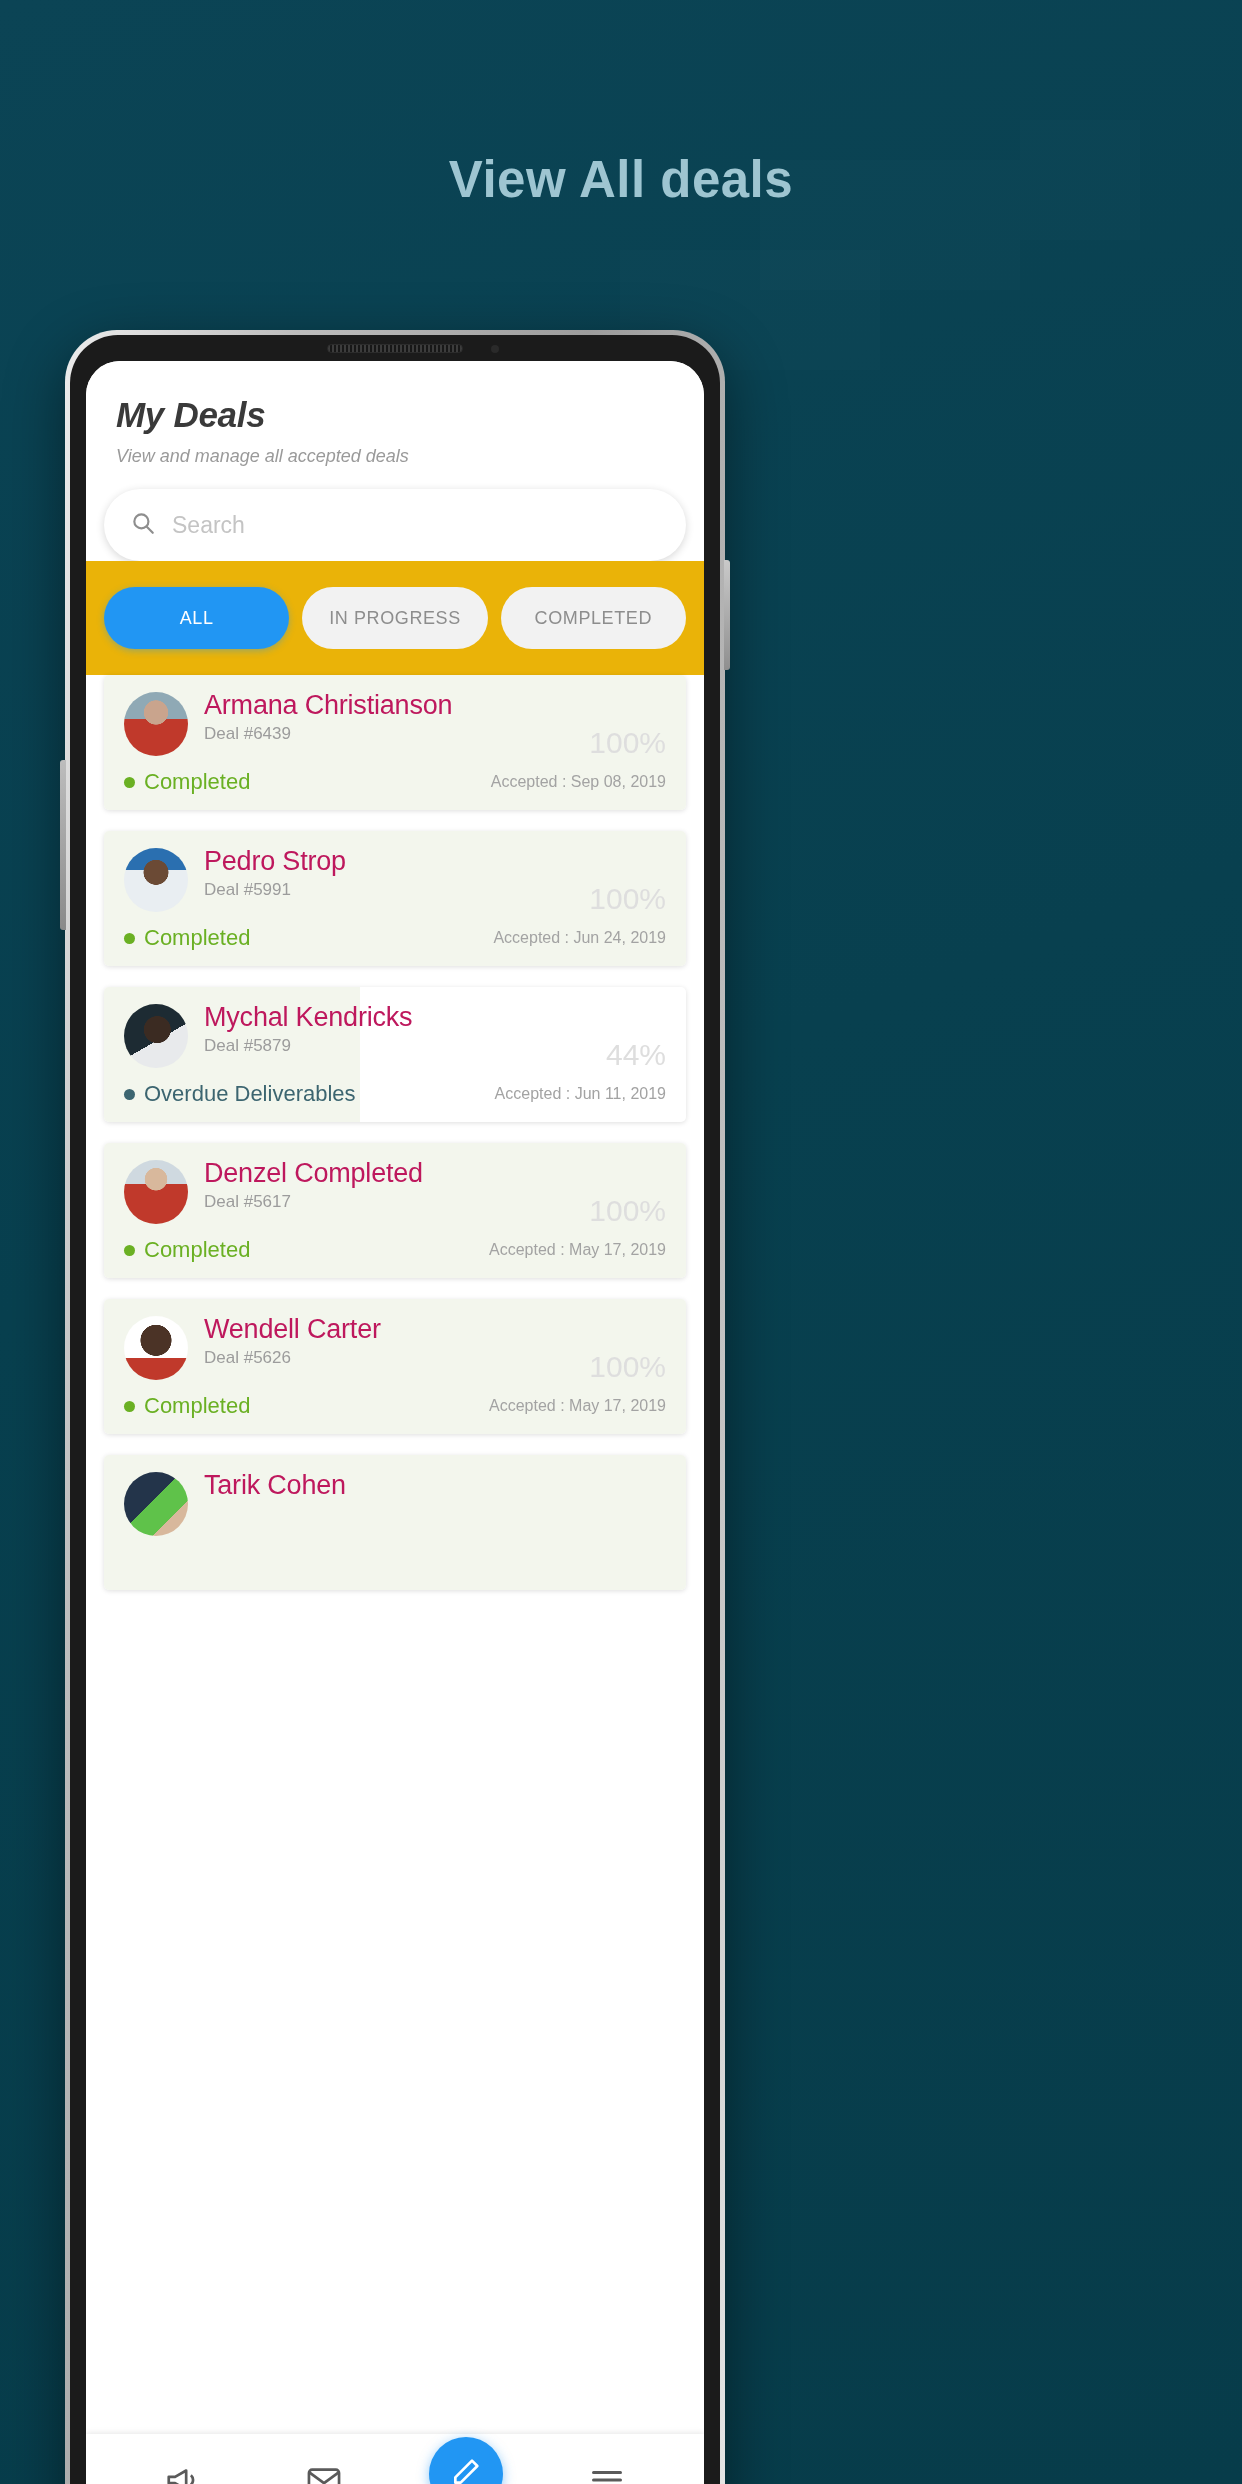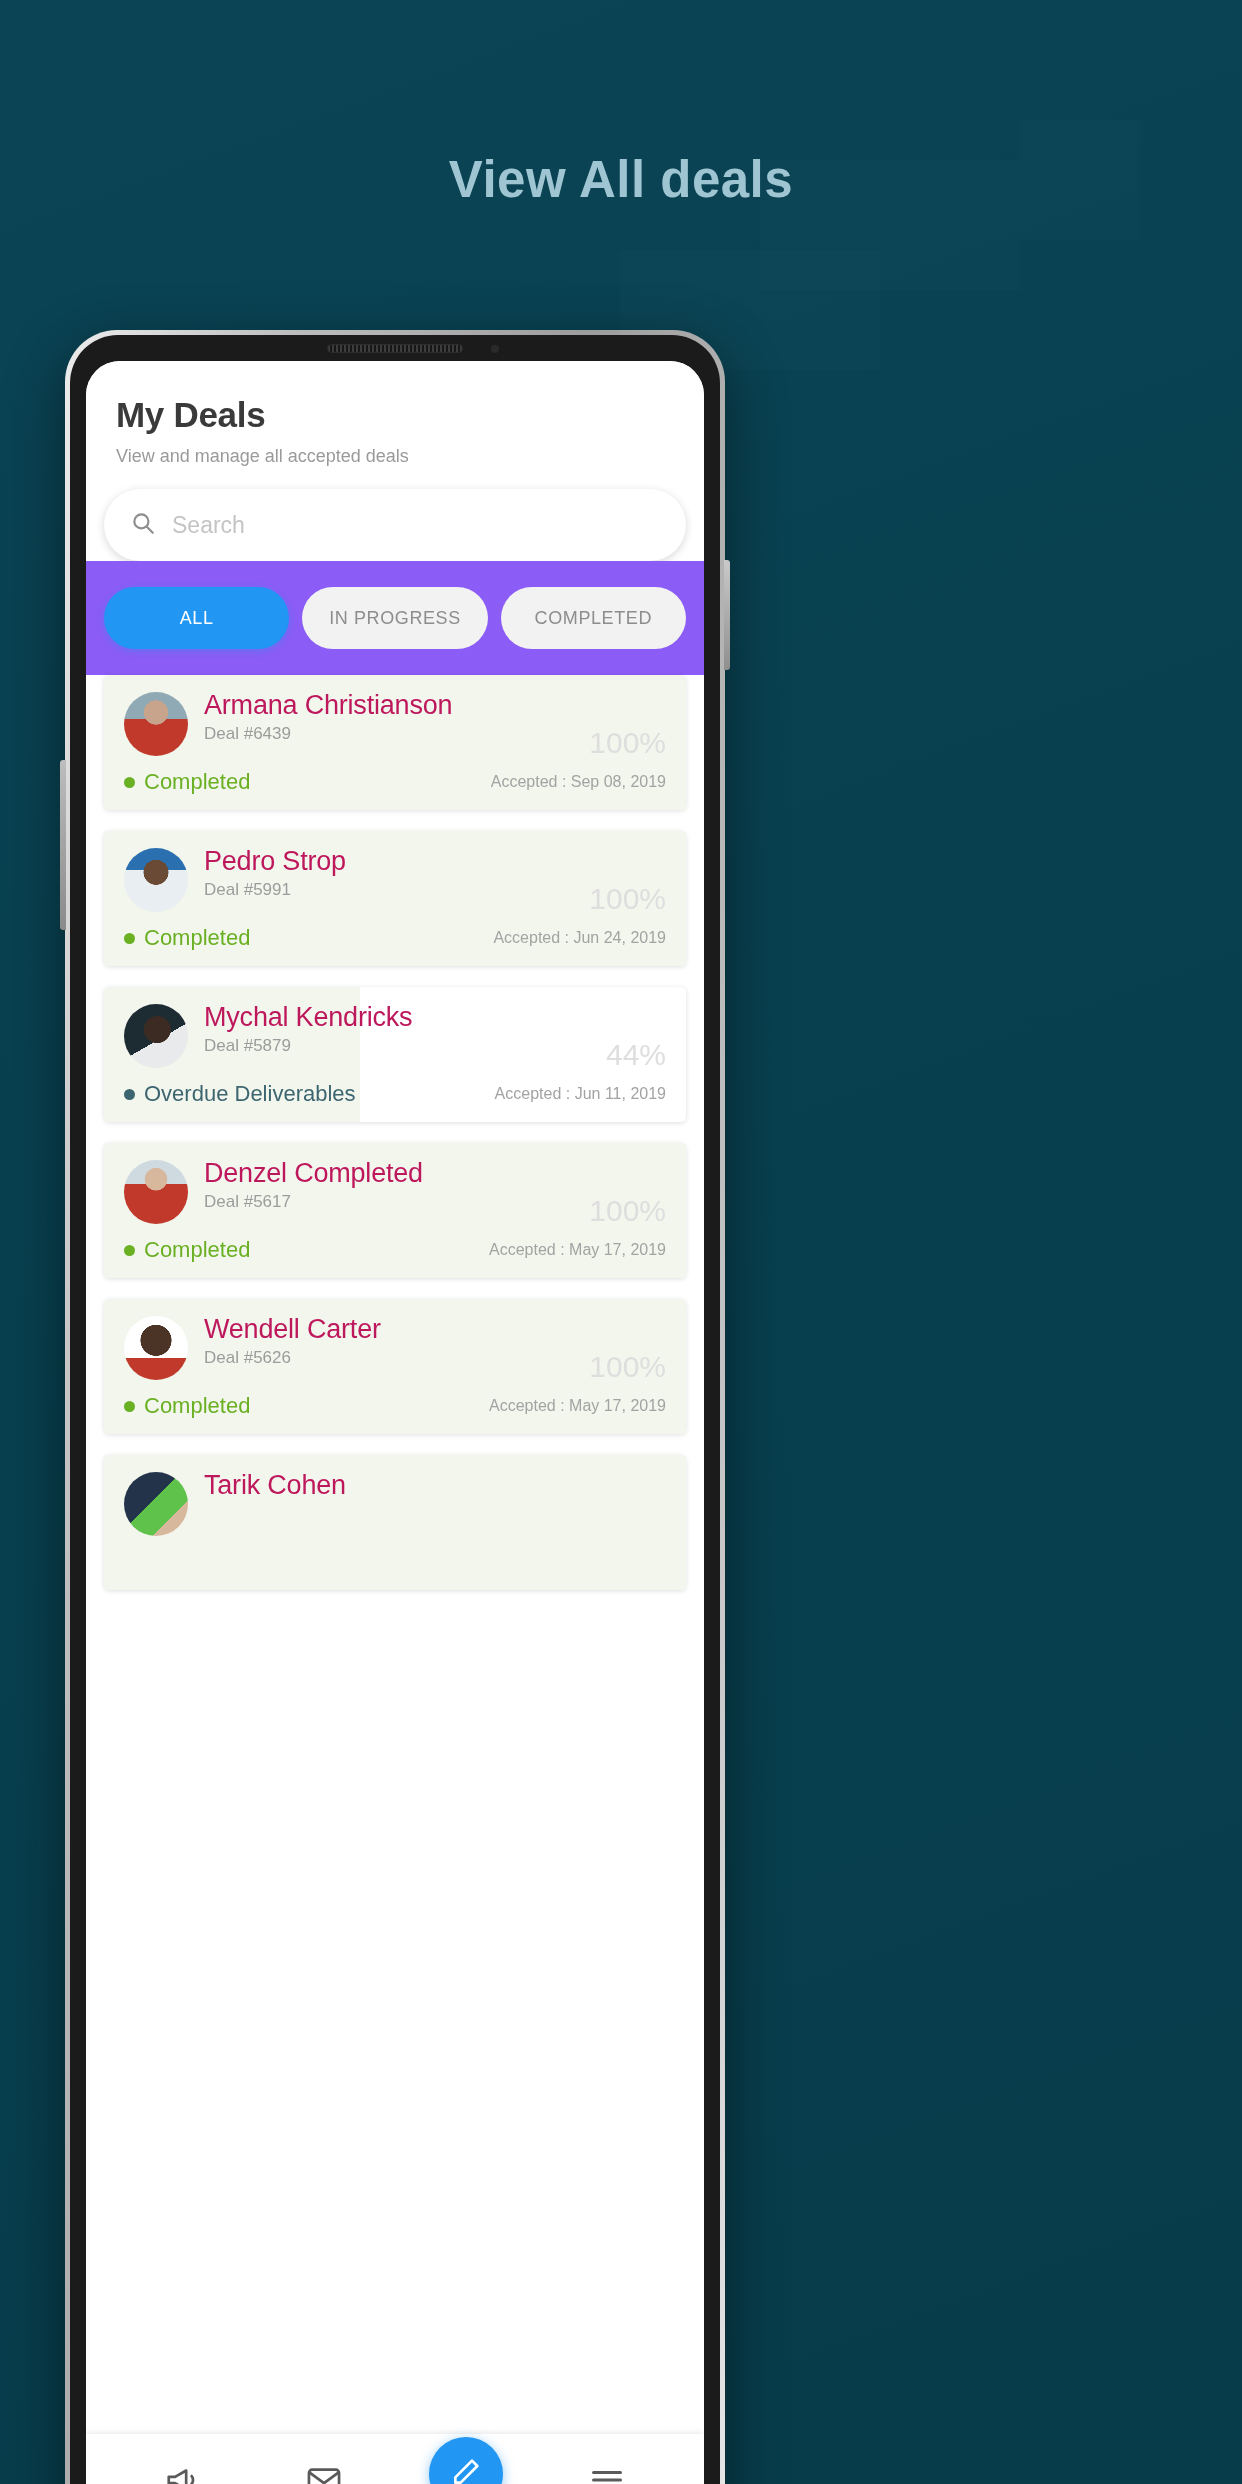--- a/index.html
+++ b/index.html
@@ -65,21 +65,21 @@
 
   .screen{
     position:relative;
     width:100%; height:100%;
     border-radius:34px 34px 0 0;
     background:#ffffff;
     overflow:hidden;
   }
 
   
-  .app-head{ padding:34px 20px 0 30px; background:#fff; }
+  .app-head{ padding:34px 20px 0 30px; background:#fff;font-style:italic; }
   .app-title{ font-size:35px; font-weight:bold; color:#3a3a3a; letter-spacing:-.3px; }
   .app-sub{ font-size:18px; color:#9a9a9a; margin-top:11px; }
 
   .search-wrap{ padding:22px 18px 0 18px; background:#fff; }
   .search-box{
     display:flex; align-items:center; gap:16px;
     height:72px; border-radius:36px;
     background:#fff; padding:0 26px;
     box-shadow:0 2px 9px rgba(0,0,0,.16);
   }
@@ -88,21 +88,21 @@
     border:none; outline:none; background:transparent;
     font-family:"Liberation Sans", sans-serif;
     font-size:23px; color:#555; width:100%;
   }
   .search-input::placeholder{ color:#c4c4c4; }
 
   
   .tabs{
     display:flex; gap:13px;
     padding:26px 18px 26px 18px;
-    background:#8b5cf6;
+    background:#eab308;
   }
   .tab{
     flex:1; height:62px; border-radius:31px;
     display:flex; align-items:center; justify-content:center;
     font-size:18px; letter-spacing:.6px; font-weight:500;
     background:#f2f2f2; color:#8d8d8d;
     cursor:pointer; user-select:none;
   }
   .tab.active{ background:#2196f3; color:#fff; box-shadow:0 2px 7px rgba(33,150,243,.4); }
 

